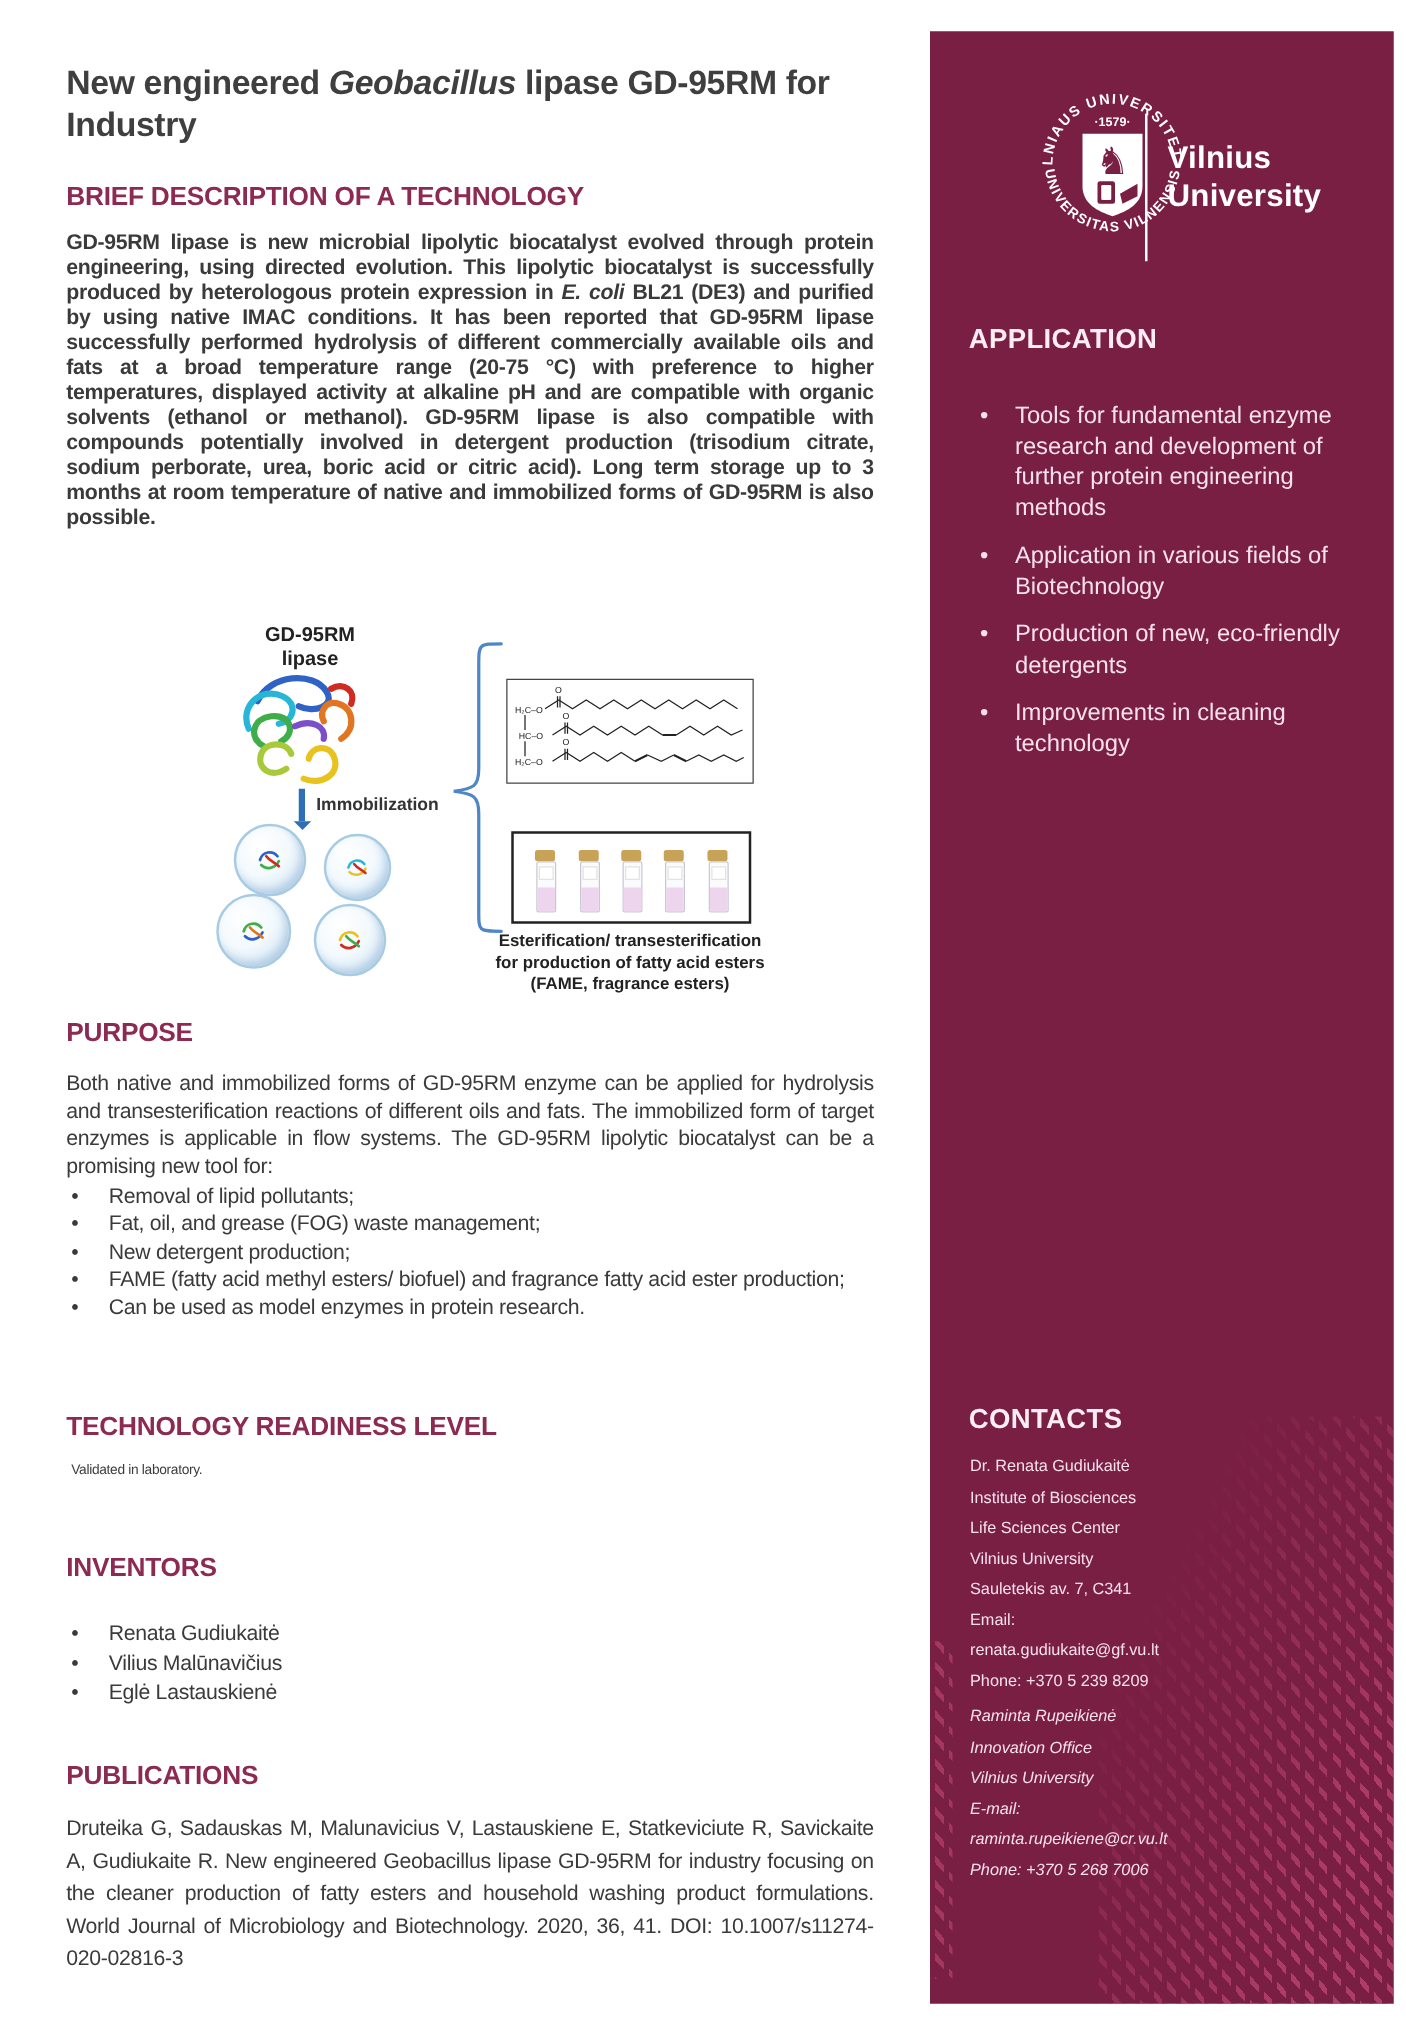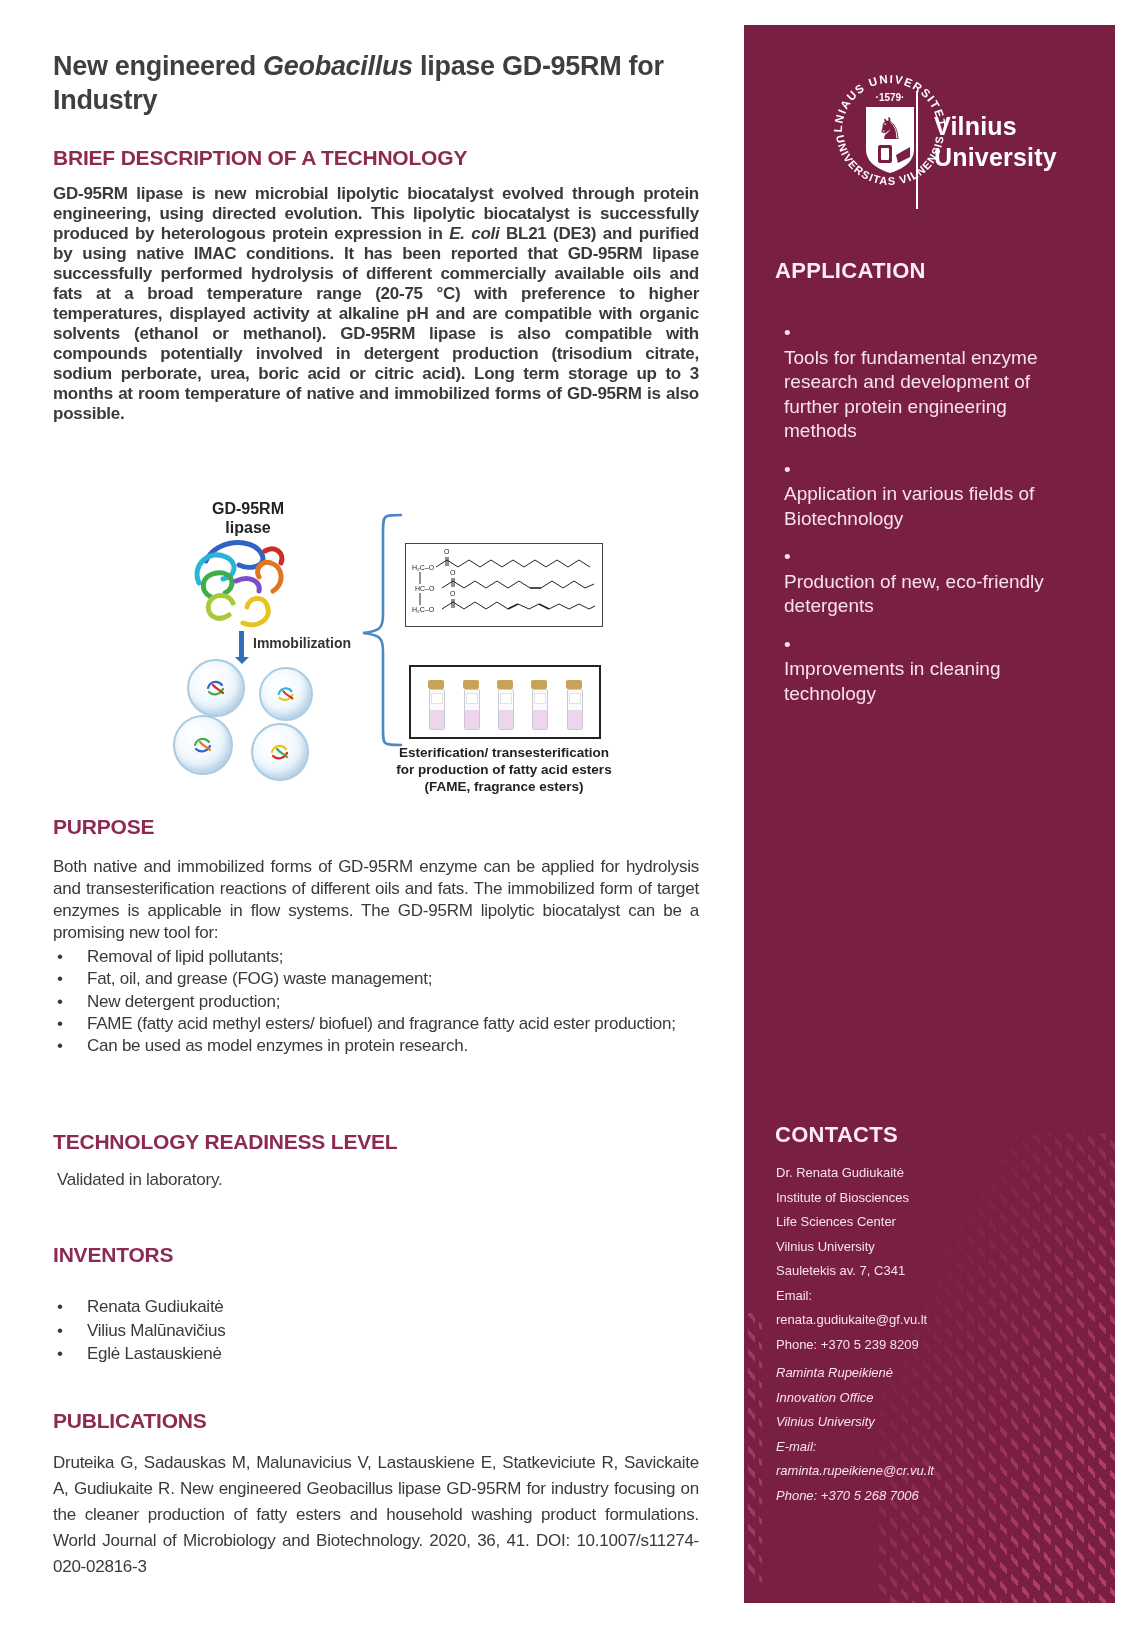--- a/index.html
+++ b/index.html
@@ -48,21 +48,21 @@
   
   .h-purpose{top:815px;left:0;}
   .p-purpose{top:856px;left:0;width:646px;line-height:22px;}
   .blist{position:absolute;left:0;width:646px;}
   .purpose-bullets{top:946px;}
   .brow{display:flex;font-size:17px;line-height:22.3px;letter-spacing:-0.25px;color:#3a3a3a;}
   .brow .dot{width:30px;flex:none;padding-left:4px;}
   .brow .dot:before{content:"•";}
   .brow .btxt{flex:1;}
   .h-trl{top:1130px;left:0;}
-  .p-trl{top:1170px;left:4px;width:640px;font-size:17px;letter-spacing:-0.25px;}
+  .p-trl{top:1170px;left:4px;width:640px;font-size:11px;letter-spacing:-0.25px;}
   .h-inventors{top:1243px;left:0;}
   .inventors-list{top:1295px;}
   .inventors-list .brow{line-height:23.5px;}
   .h-pubs{top:1409px;left:0;}
   .p-pubs-wrap{top:1450px;left:0;width:646px;line-height:26px;}
 
   
   .sidebar{position:absolute;left:744px;top:25px;width:371px;height:1578px;background:#7a1f44;overflow:hidden;}
   .sb-pattern{position:absolute;pointer-events:none;
       background-image:
@@ -73,21 +73,21 @@
       mask-image:linear-gradient(to top left,#000 20%,transparent 75%);}
   .sb-pattern.edge{left:0;bottom:20px;width:18px;height:270px;opacity:.8;}
   .logo{position:absolute;left:0;top:28px;width:371px;height:190px;}
   .seal{position:absolute;left:78px;top:10px;}
   .logo .divider{position:absolute;left:172px;top:38px;width:1.5px;height:118px;background:#fff;}
   .logo .uniname{position:absolute;left:190px;top:58px;color:#fff;font-weight:bold;
                  font-size:25px;line-height:1.22;letter-spacing:0.2px;}
   .sb-h{position:absolute;left:31px;color:#fcedf4;font-weight:bold;font-size:22px;letter-spacing:0.3px;}
   .sb-h-app{top:233px;}
   .sb-bullets{position:absolute;left:40px;top:296px;width:300px;}
-  .sb-brow{display:flex;color:#f7e2ec;font-size:19px;line-height:24.5px;margin-bottom:14px;flex-direction:column;}
+  .sb-brow{display:flex;color:#f7e2ec;font-size:19px;line-height:24.5px;margin-bottom:14px;}
   .sb-brow .dot{width:28px;flex:none;}
   .sb-brow .dot:before{content:"•";}
   .sb-brow .btxt{flex:1;}
   .sb-h-contacts{top:1097px;}
   .contact{position:absolute;left:32px;width:320px;color:#f7e2ec;font-size:13px;line-height:24.5px;}
   .contact-1{top:1136px;}
   .contact-2{top:1336px;font-style:italic;}
 </style>
 </head>
 <body>

